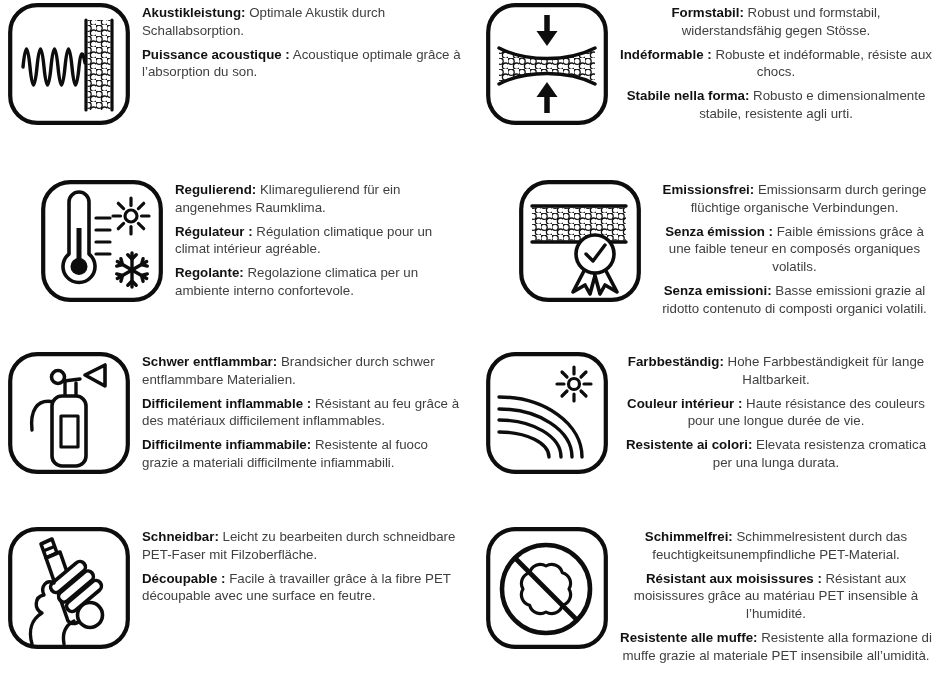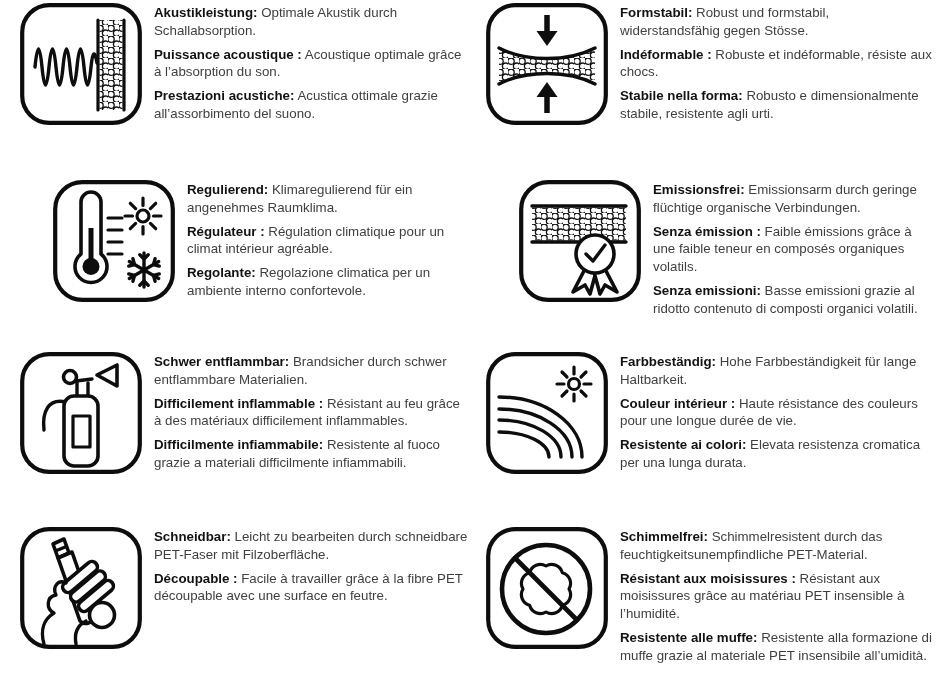--- a/index.html
+++ b/index.html
@@ -1,27 +1,27 @@
 <!DOCTYPE html>
 <html><head>
 <meta charset="utf-8">
 <style>
   html,body{margin:0;padding:0;background:#ffffff;}
   body{width:936px;height:680px;font-family:"Liberation Sans", sans-serif;overflow:hidden;}
   .grid{display:grid;grid-template-columns:468px 468px;grid-template-rows:170px 170px 170px 170px;width:936px;height:680px;}
-  .tile{display:flex;align-items:flex-start;box-sizing:border-box;padding-left:20px;}
+  .tile{display:flex;align-items:flex-start;box-sizing:border-box;padding-left:8px;}
   .tile.right{padding-left:18px;}
   .tile.r1{padding-top:3px;}
   .tile.r2{padding-top:10px;margin-left:33px;}
   .tile.r3{padding-top:12px;}
   .tile.r4{padding-top:17px;}
   .icon-box{width:122px;height:122px;flex:none;margin-right:12px;}
   .icon-box svg{display:block;width:122px;height:122px;}
   .txt{width:322px;padding-top:1px;font-size:13.3px;line-height:17.6px;color:#3f3f3f;}
-  .tile.right .txt{width:312px;}
+  .tile.right .txt{width:312px;text-align:center;}
   .txt p{margin:0 0 6.5px 0;}
   .txt b{color:#121212;font-weight:700;}
   
   .s  {fill:none;stroke:#0d0d0d;stroke-width:3.4;stroke-linecap:round;stroke-linejoin:round;}
   .s2 {fill:none;stroke:#0d0d0d;stroke-width:3.2;stroke-linecap:round;stroke-linejoin:round;}
   .sw {fill:#ffffff;stroke:#0d0d0d;stroke-width:3.6;stroke-linejoin:round;}
   .fb {fill:#0d0d0d;stroke:none;}
   .box{fill:#ffffff;stroke:#0d0d0d;stroke-width:4.2;}
   .pat{stroke:#111111;stroke-width:1.3;fill:none;}
 </style>
@@ -42,21 +42,20 @@
         <rect class="box" x="2.2" y="2.2" width="117.6" height="117.6" rx="27"></rect>
         <path class="s" stroke-width="4" d="M15,64 Q18.5,28 22,64 Q25.5,100 29,64 Q32.5,28 36,64 Q39.5,100 43,64 Q46.5,28 50,64 Q53.5,100 57,64 Q60.5,28 64,64 Q67.5,100 71,64 Q73.5,40 77,60"></path>
         <rect x="79.5" y="17" width="23" height="90" fill="url(#p1)"></rect>
         <line class="s2" x1="78" y1="17" x2="78" y2="107"></line>
         <line class="s2" x1="104" y1="17" x2="104" y2="107"></line>
       </svg>
     </div>
     <div class="txt">
       <p><b>Akustikleistung:</b> <span>Optimale Akustik durch Schallabsorption.</span></p>
       <p><b>Puissance acoustique :</b> <span>Acoustique optimale grâce à l’absorption du son.</span></p>
-      <p><b>Prestazioni acustiche:</b> <span>Acustica ottimale grazie all’assorbimento del suono.</span></p>
     </div>
   </div>
 
   <div class="tile right r1">
     <div class="icon-box">
       <svg viewBox="0 0 122 122">
         <defs>
           <pattern id="p2" patternUnits="userSpaceOnUse" width="11" height="11">
             <circle class="pat" cx="3" cy="3.2" r="3.2"></circle>
               <circle class="pat" cx="8.6" cy="8.2" r="3.2"></circle>

